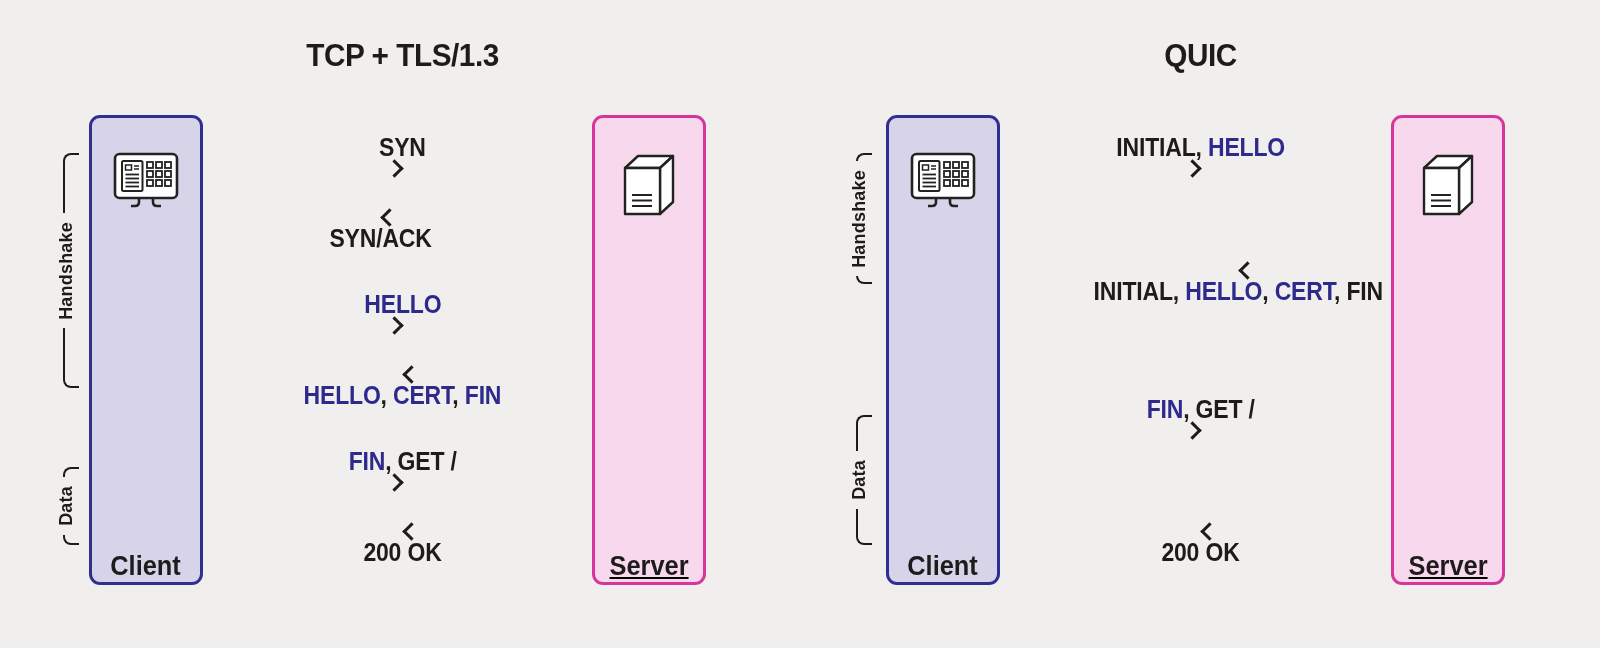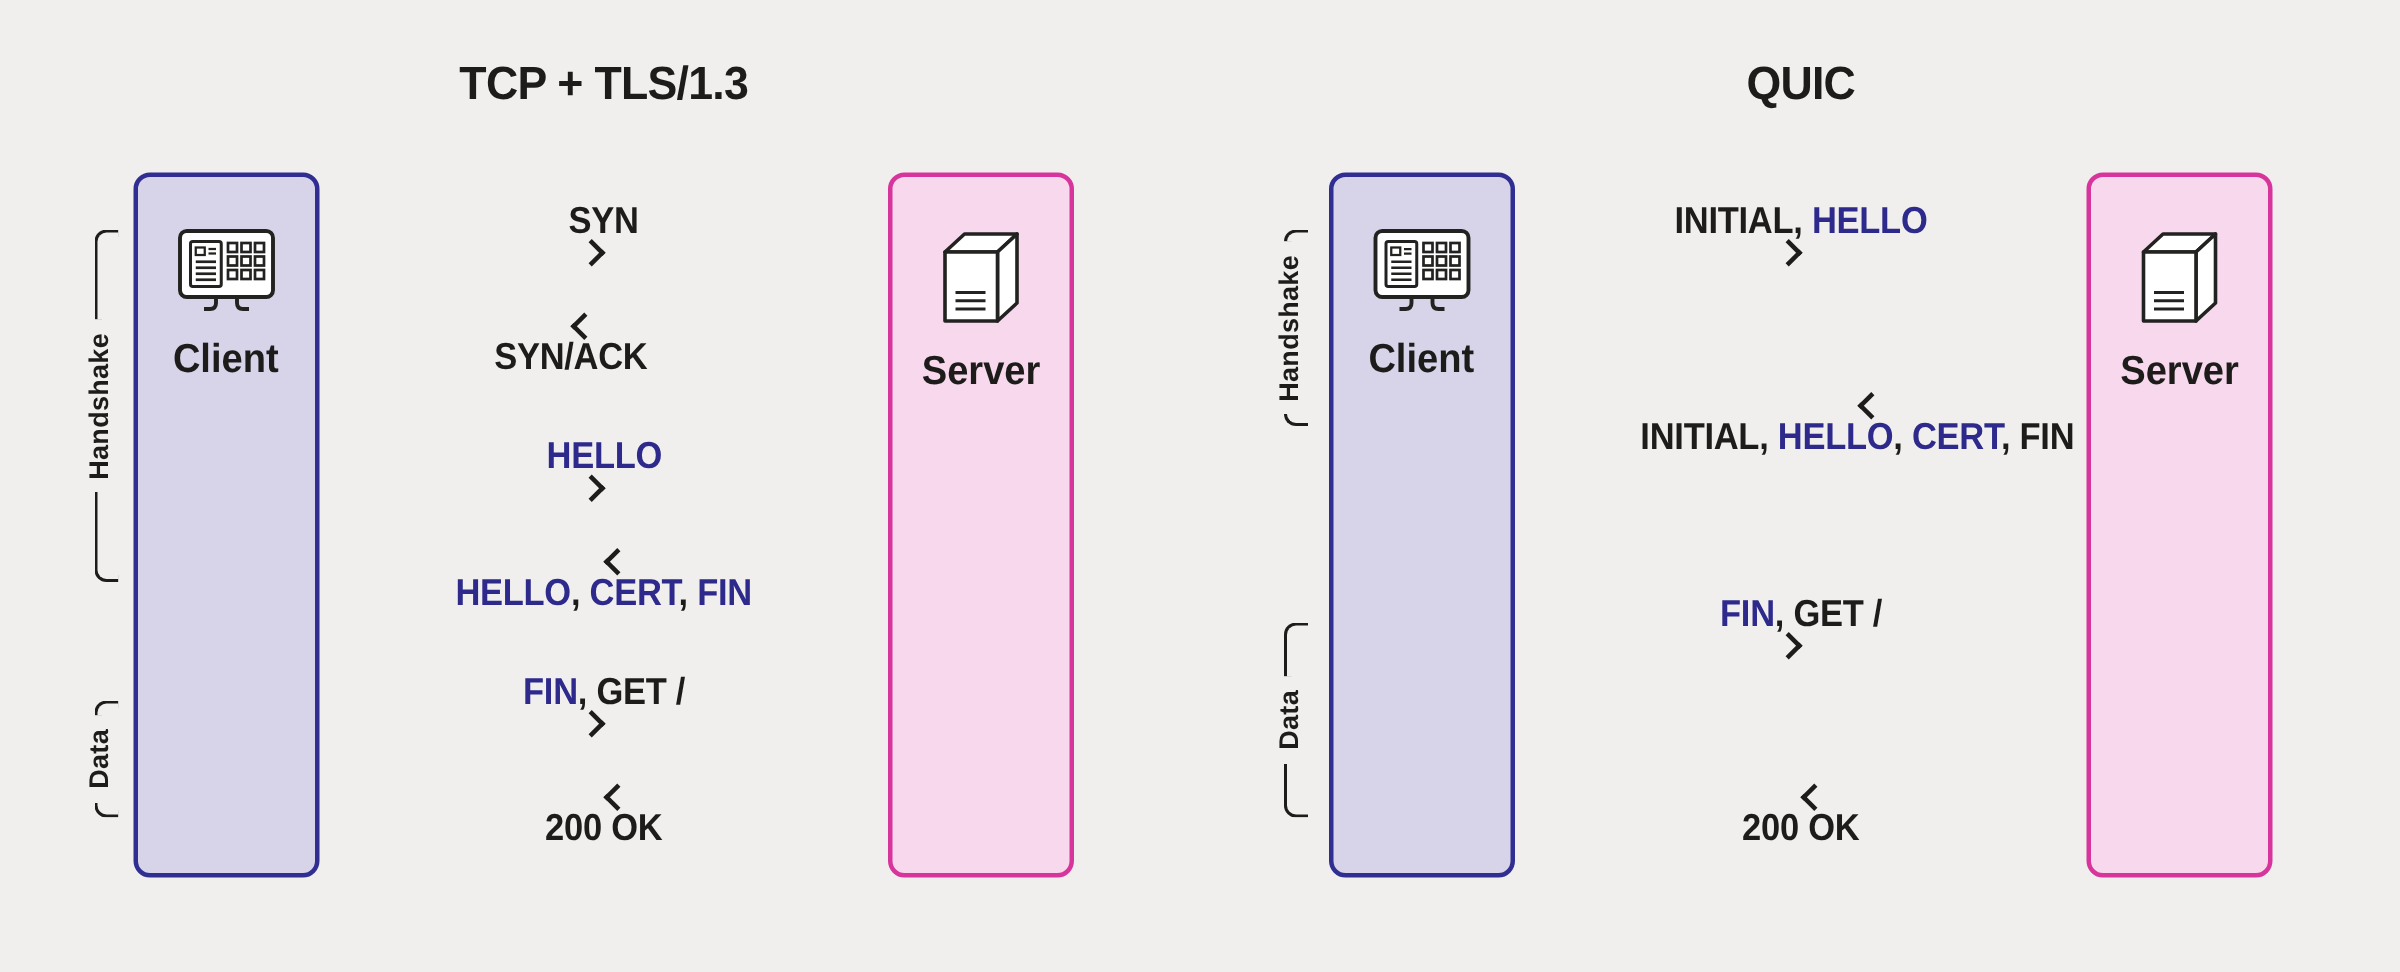--- a/index.html
+++ b/index.html
@@ -7,25 +7,25 @@
     --client-fill:#d7d4ea; --client-border:#312e91;
     --server-fill:#f8d8ec; --server-border:#d8359c;
   }
   html,body{margin:0;padding:0;}
   body{font-family:"Liberation Sans", sans-serif; background:var(--background);}
   .canvas{position:relative;width:1600px;height:648px;background:var(--background);overflow:hidden;}
 
   .title{position:absolute;top:38px;margin:0;text-align:center;font-size:31px;font-weight:800;
          letter-spacing:-0.5px;color:var(--ink);transform:scaleX(0.96);white-space:nowrap;}
 
-  .actor{position:absolute;top:115px;width:124px;height:470px;border-radius:11px;border:3px solid;
+  .actor{position:absolute;top:115px;width:114px;height:470px;border-radius:11px;border:3px solid;
          box-sizing:border-box;display:flex;flex-direction:column;align-items:center;
-         justify-content:flex-start;padding-top:34px;}
+         justify-content:space-between;padding-top:34px;}
   .actor.client{background:var(--client-fill);border-color:var(--client-border);}
-  .actor.server{background:var(--server-fill);border-color:var(--server-border);}
+  .actor.server{background:var(--server-fill);border-color:var(--server-border);text-decoration:underline;}
   .actor-label{margin-top:14px;font-size:27px;font-weight:700;color:var(--ink);transform:scaleX(0.94);}
 
   .msg{position:absolute;height:40px;display:flex;align-items:center;padding:0 13px;box-sizing:border-box;flex-direction:column;}
   .line{flex:1;height:3px;background:var(--ink);min-width:8px;}
   .msg-label{padding:0 11px;font-size:25px;font-weight:700;white-space:nowrap;
              transform:scaleX(0.92);letter-spacing:-0.2px;}
   .head{width:13px;height:13px;flex:none;border-top:3px solid var(--ink);border-right:3px solid var(--ink);box-sizing:border-box;}
   .head-right{transform:rotate(45deg);margin-left:-17px;}
   .head-left{transform:rotate(-135deg);margin-right:-17px;}
 

